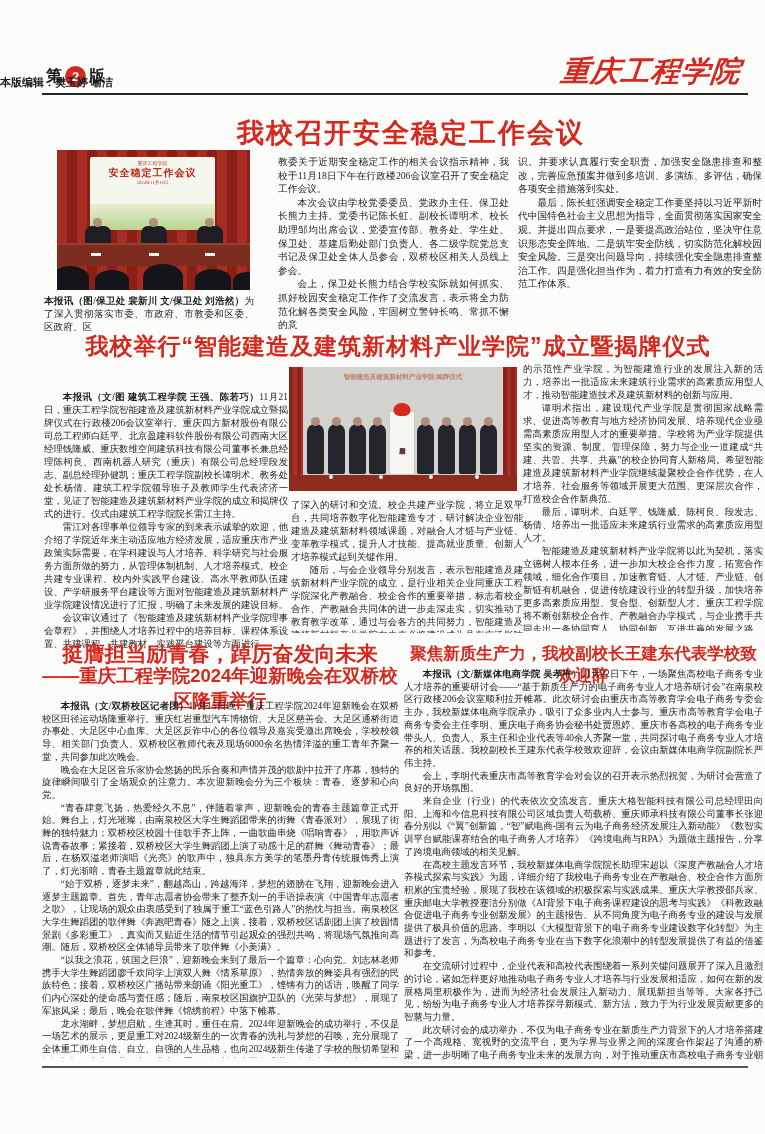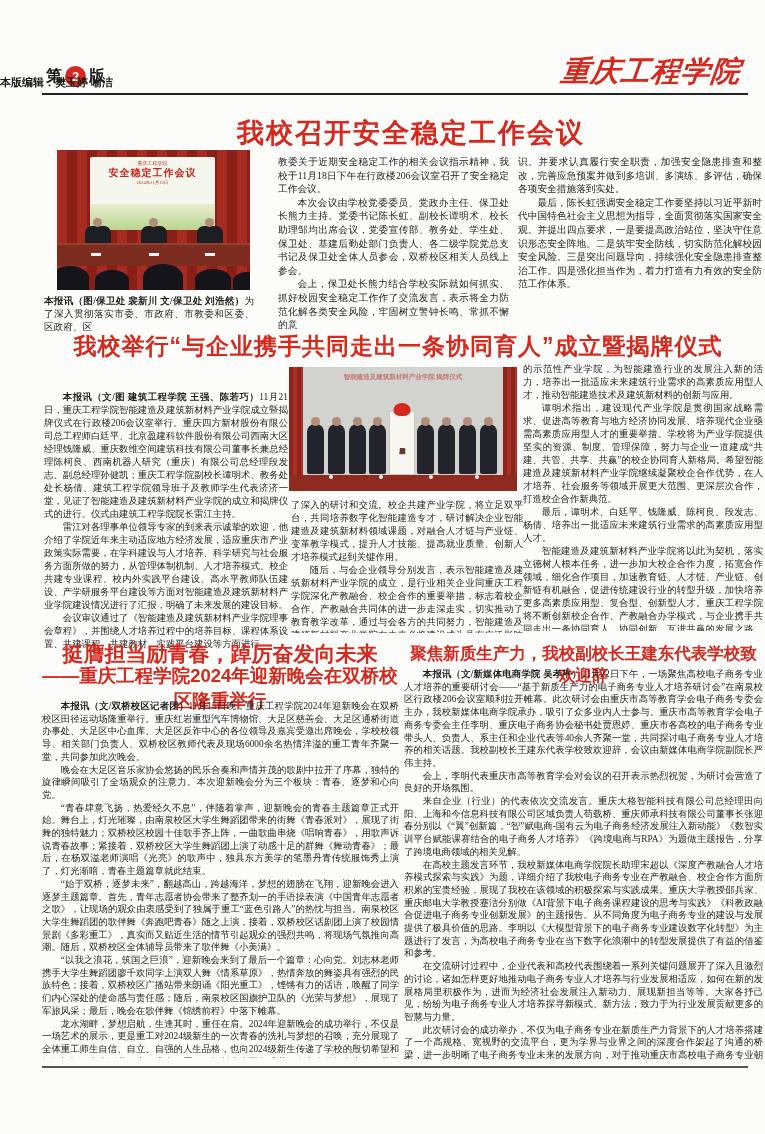--- a/index.html
+++ b/index.html
@@ -116,21 +116,21 @@
   <div class="col a1col a1-colA">
     <p class="ni">教委关于近期安全稳定工作的相关会议指示精神，我校于11月18日下午在行政楼206会议室召开了安全稳定工作会议。</p>
     <p>本次会议由学校党委委员、党政办主任、保卫处长熊力主持。党委书记陈长虹、副校长谭明术、校长助理邹均出席会议，党委宣传部、教务处、学生处、保卫处、基建后勤处部门负责人、各二级学院党总支书记及保卫处全体人员参会，双桥校区相关人员线上参会。</p>
     <p>会上，保卫处长熊力结合学校实际就如何抓实、抓好校园安全稳定工作作了交流发言，表示将全力防范化解各类安全风险，牢固树立警钟长鸣、常抓不懈的意</p>
   </div>
   <div class="col a1col a1-colB">
     <p class="ni">识。并要求认真履行安全职责，加强安全隐患排查和整改，完善应急预案并做到多培训、多演练、多评估，确保各项安全措施落到实处。</p>
     <p>最后，陈长虹强调安全稳定工作要坚持以习近平新时代中国特色社会主义思想为指导，全面贯彻落实国家安全观。并提出四点要求，一是要提高政治站位，坚决守住意识形态安全阵地。二是筑牢安全防线，切实防范化解校园安全风险。三是突出问题导向，持续强化安全隐患排查整治工作。四是强化担当作为，着力打造有力有效的安全防范工作体系。</p>
   </div>
 
-  <div class="headline a2-title">我校举行“与企业携手共同走出一条协同育人”成立暨揭牌仪式</div>
+  <div class="headline a2-title">我校举行“智能建造及建筑新材料产业学院”成立暨揭牌仪式</div>
 
   <div class="col a2col a2-colA">
     <p><b>本报讯（文/图 建筑工程学院 王强、陈若巧）</b><span>11月21日，重庆工程学院智能建造及建筑新材料产业学院成立暨揭牌仪式在行政楼206会议室举行。重庆四方新材股份有限公司总工程师白廷平、北京盈建科软件股份有限公司西南大区经理钱隆威、重庆数维空间建筑科技有限公司董事长兼总经理陈柯良、西南机器人研究（重庆）有限公司总经理段发志、副总经理孙健凯；重庆工程学院副校长谭明术、教务处处长杨倩、建筑工程学院领导班子及教师学生代表济济一堂，见证了智能建造及建筑新材料产业学院的成立和揭牌仪式的进行。仪式由建筑工程学院院长雷江主持。</span></p>
     <p>雷江对各理事单位领导专家的到来表示诚挚的欢迎，他介绍了学院近年来主动适应地方经济发展，适应重庆市产业政策实际需要，在学科建设与人才培养、科学研究与社会服务方面所做的努力，从管理体制机制、人才培养模式、校企共建专业课程、校内外实践平台建设、高水平教师队伍建设、产学研服务平台建设等方面对智能建造及建筑新材料产业学院建设情况进行了汇报，明确了未来发展的建设目标。</p>
     <p>会议审议通过了《智能建造及建筑新材料产业学院理事会章程》，并围绕人才培养过程中的培养目标、课程体系设置、共建课程、共建教材、实践平台建设等方面进行</p>
   </div>
 
   <div class="photo2">
     <div class="p2-scrtext">智能建造及建筑新材料产业学院 揭牌仪式</div>
     <div class="p2-curt" style="left:0;"></div>

